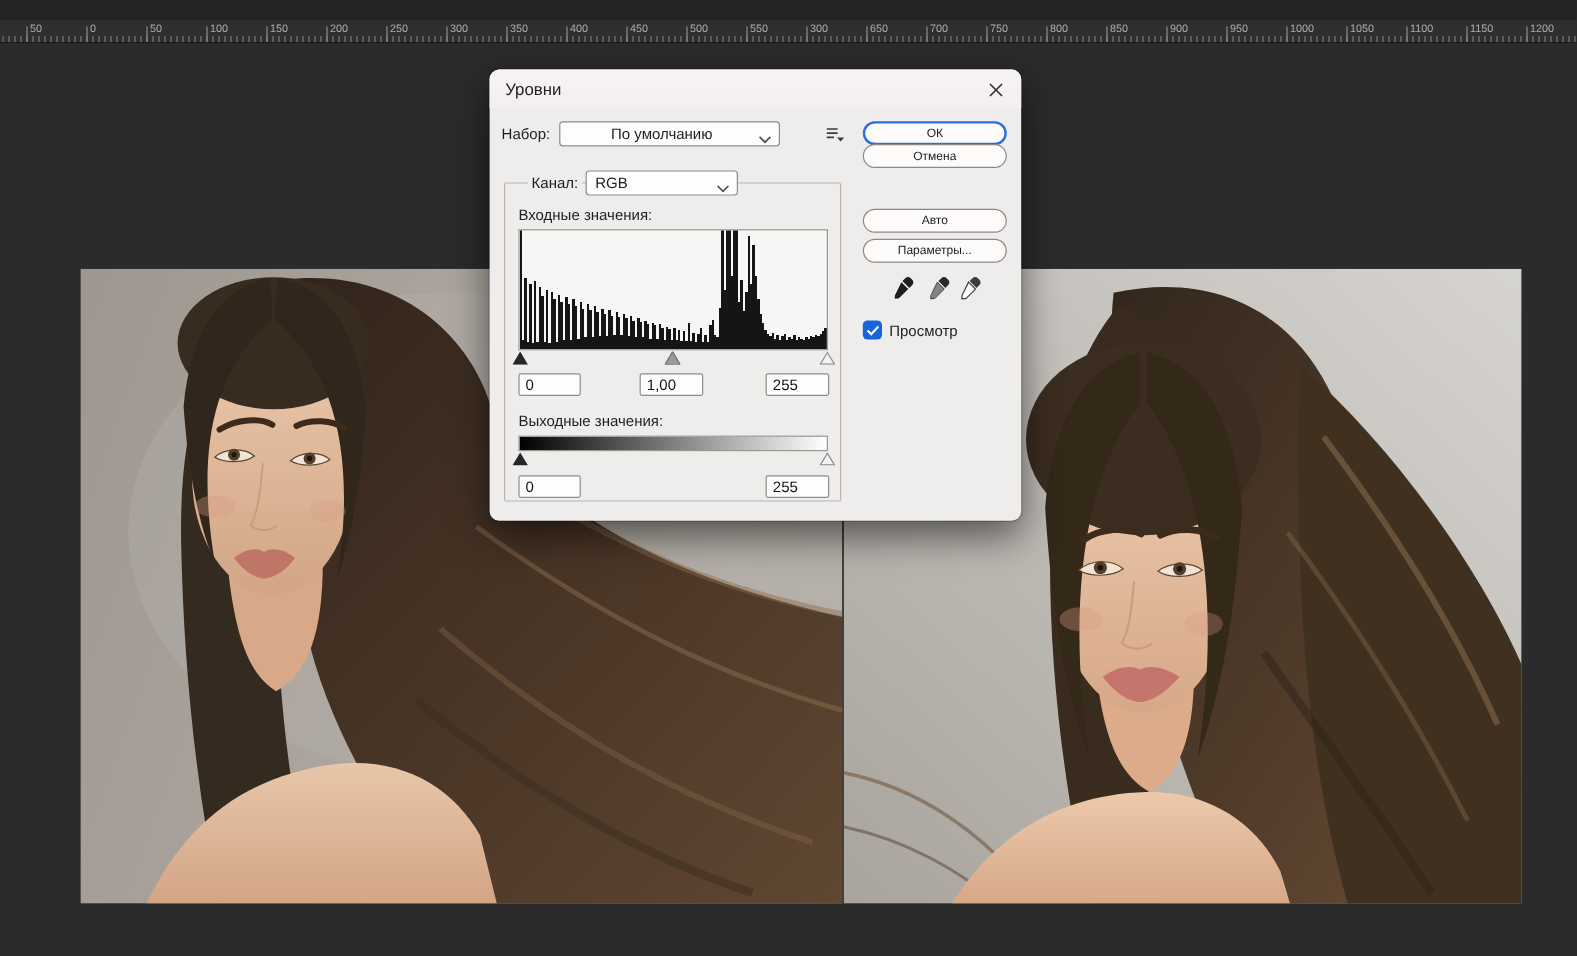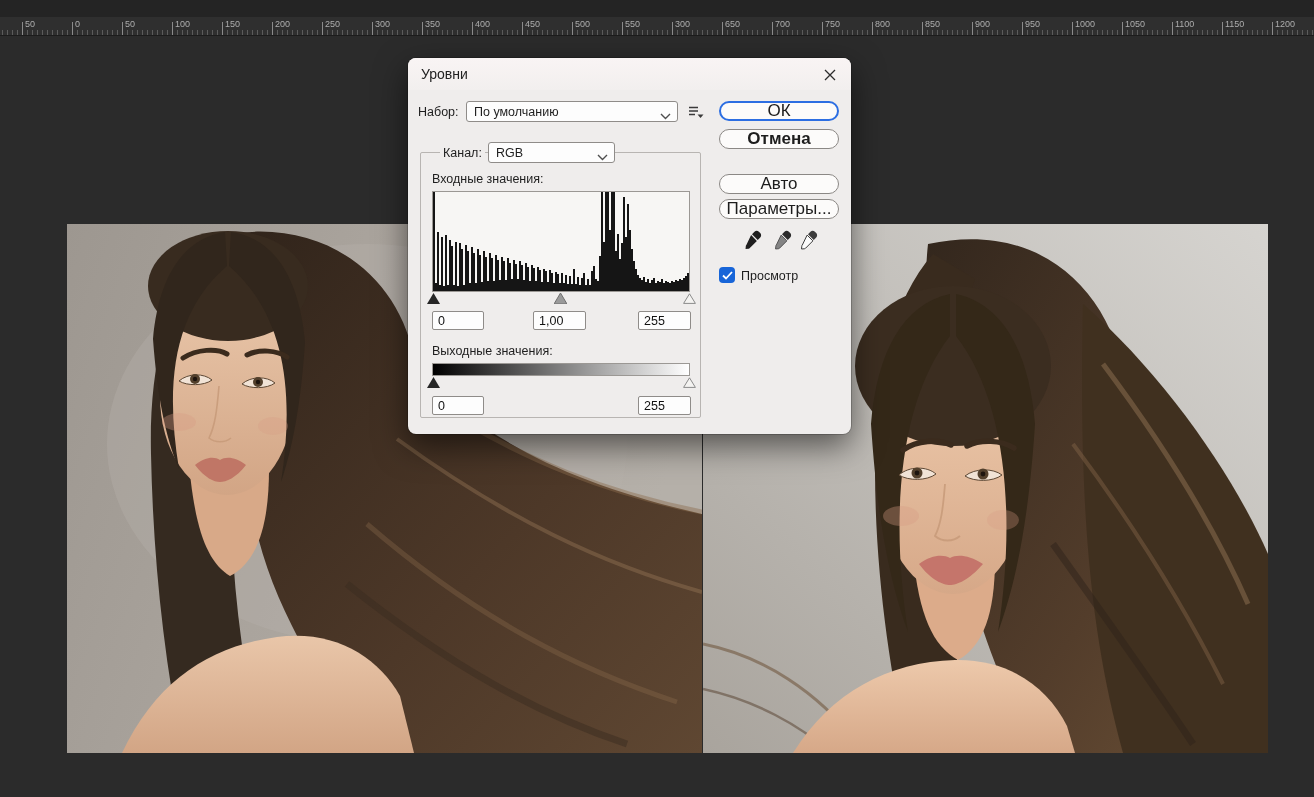--- a/index.html
+++ b/index.html
@@ -36,21 +36,21 @@
             align-items:center; justify-content:center; cursor:pointer; }
 
   .lbl { position:absolute; white-space:nowrap; }
 
   .combo { position:absolute; height:21px; background:#fdfdfd; border:1px solid #8f8c89;
            border-radius:3px; display:flex; align-items:center; padding:0 20px 0 7px; cursor:pointer; }
   .combo .chev { position:absolute; right:6px; top:7px; }
 
   .btn { position:absolute; left:311px; width:120px; height:20px; background:#fcfbfa;
          border:1px solid #8b8885; border-radius:10px; display:flex; align-items:center;
-         justify-content:center; font-size:17px; color:#1d1d1d; cursor:pointer; }
+         justify-content:center; font-size:10px; color:#1d1d1d; cursor:pointer; }
   .btn-ok { border:2px solid #2c6ee2; }
 
   .frame { position:absolute; left:12px; top:94px; width:281px; height:266px;
            border:1px solid #b8b5b2; border-radius:2px; }
   .onframe { background:#efedec; padding:0 3px; }
 
   .histo-box { position:absolute; left:24px; top:133px; width:258px; height:101px;
            background:#f7f6f4; border:1px solid #9b9894; }
   .histo-box svg { display:block; width:256px; height:99px; }
 
@@ -251,39 +251,39 @@
     <div class="titlebar">
       <span class="dlg-title">Уровни</span>
       <span class="close-btn">
         <svg width="14" height="14" viewBox="0 0 14 14">
             <path d="M2 2 L12 12 M12 2 L2 12" stroke="#2c2c2c" stroke-width="1.3"></path>
           </svg>
       </span>
     </div>
 
     <span class="lbl" style="left:10px; top:47px;">Набор:</span>
-    <div class="combo" style="left:58px; top:43px; width:212px;">
+    <div class="combo" style="left:58px; top:43px; width:184px;justify-content:center;">
       <span>По умолчанию</span>
       <span class="chev">
         <svg width="11" height="7" viewBox="0 0 11 7">
             <polyline points="1,1 5.5,5.5 10,1" fill="none" stroke="#4f4f4f" stroke-width="1.4"></polyline>
           </svg>
       </span>
     </div>
     <span style="position:absolute; left:279px; top:46px;">
       <svg width="17" height="16" viewBox="0 0 17 16">
         <path d="M2 3.5 h9 M2 7 h9 M2 10.5 h6" stroke="#3a3a3a" stroke-width="1.4"></path>
         <polygon points="10.5,10.5 16.5,10.5 13.5,14" fill="#3a3a3a"></polygon>
       </svg>
     </span>
 
     <div class="btn btn-ok" style="top:43px;">
         <span>ОК</span>
       </div>
-    <div class="btn" style="top:71px;font-weight:bold;">
+    <div class="btn" style="top:62px;">
         <span>Отмена</span>
       </div>
     <div class="btn" style="top:116px;justify-content:center;">
         <span>Авто</span>
       </div>
     <div class="btn" style="top:141px;">
         <span>Параметры...</span>
       </div>
 
     <div class="frame"></div>

